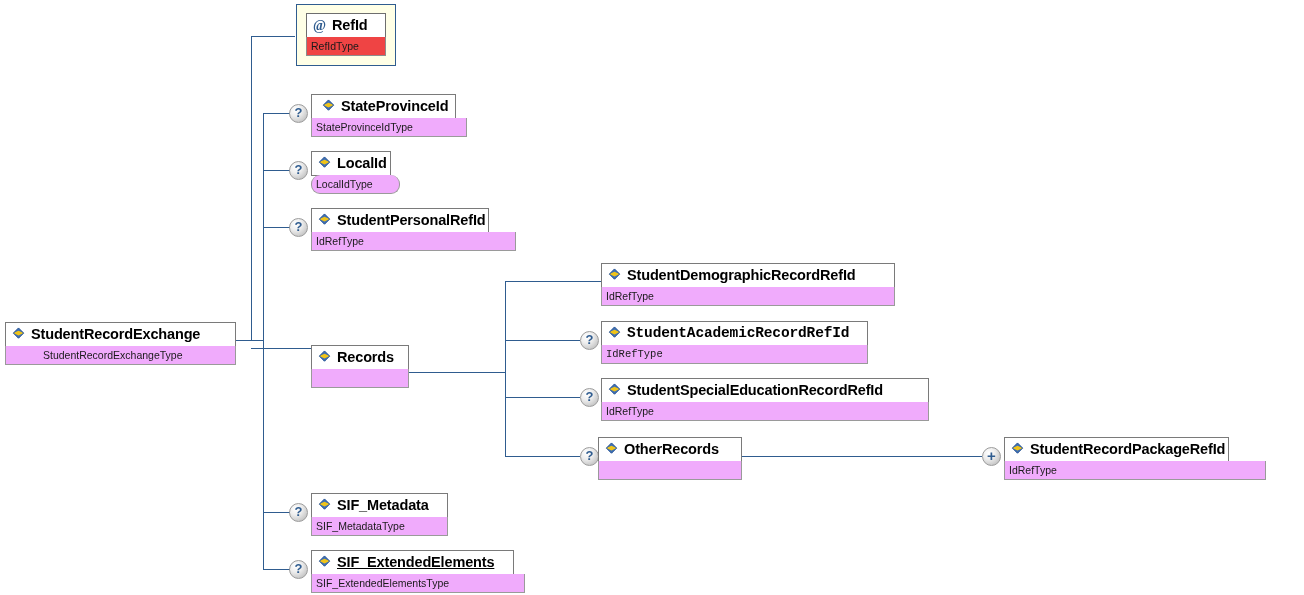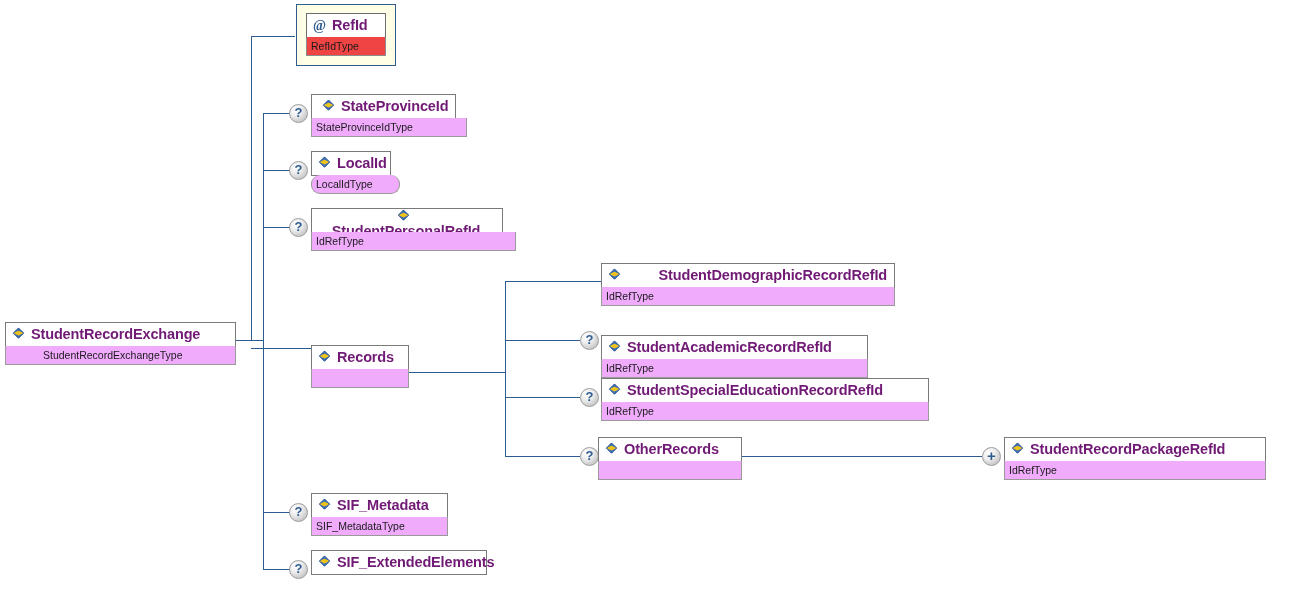--- a/index.html
+++ b/index.html
@@ -42,21 +42,21 @@
     display:flex;
     align-items:center;
     padding:0 4px;
     white-space:nowrap;
     margin-top:-1px;
     position:relative;
   }
   .node .name{
     font-size:14.5px;
     font-weight:bold;
-    color:#701a75;
+    color:#000000;
     letter-spacing:-0.15px;
     line-height:1;
   }
   .node .type{
     font-size:10.5px;
     color:#1a1a1a;
     line-height:1;
   }
 
   
@@ -180,21 +180,21 @@
     </div>
     <div class="typebar" style="width:89px;border-radius:9px;">
       <span class="type">LocalIdType</span>
     </div>
   </div>
 
   <div class="marker" style="left:289px;top:218px;">
       <span>?</span>
     </div>
   <div class="node" style="left:311px;top:208px;">
-    <div class="hdr" style="width:192px;flex-direction:column;">
+    <div class="hdr" style="width:178px;">
       <span class="ico">
         <svg width="15" height="15" viewBox="0 0 16 16">
             <path d="M8 1 L13.5 6.5 L8 12 L2.5 6.5 Z" fill="#3e6fb5"></path>
             <path d="M8 4 L13.5 6.5 L8 9 L2.5 6.5 Z" fill="#f0c419"></path>
             <path d="M8 1 L13.5 6.5 L8 12 L2.5 6.5 Z" fill="none" stroke="#1f4d8f" stroke-width="1"></path>
           </svg>
       </span>
       <span class="name">StudentPersonalRefId</span>
     </div>
     <div class="typebar" style="width:205px;">
@@ -228,39 +228,39 @@
           </svg>
       </span>
       <span class="name">Records</span>
     </div>
     <div class="typebar" style="width:98px;">
       <span class="type"></span>
     </div>
   </div>
 
   <div class="node" style="left:601px;top:263px;">
-    <div class="hdr" style="width:294px;justify-content:space-between;">
+    <div class="hdr" style="width:294px;">
       <span class="ico">
         <svg width="15" height="15" viewBox="0 0 16 16">
             <path d="M8 1 L13.5 6.5 L8 12 L2.5 6.5 Z" fill="#3e6fb5"></path>
             <path d="M8 4 L13.5 6.5 L8 9 L2.5 6.5 Z" fill="#f0c419"></path>
             <path d="M8 1 L13.5 6.5 L8 12 L2.5 6.5 Z" fill="none" stroke="#1f4d8f" stroke-width="1"></path>
           </svg>
       </span>
       <span class="name">StudentDemographicRecordRefId</span>
     </div>
     <div class="typebar" style="width:294px;">
       <span class="type">IdRefType</span>
     </div>
   </div>
 
   <div class="marker" style="left:580px;top:331px;">
       <span>?</span>
     </div>
-  <div class="node" style="left:601px;top:335px;">
+  <div class="node" style="left:601px;top:321px;font-family:Liberation Mono, monospace;">
     <div class="hdr" style="width:267px;">
       <span class="ico">
         <svg width="15" height="15" viewBox="0 0 16 16">
             <path d="M8 1 L13.5 6.5 L8 12 L2.5 6.5 Z" fill="#3e6fb5"></path>
             <path d="M8 4 L13.5 6.5 L8 9 L2.5 6.5 Z" fill="#f0c419"></path>
             <path d="M8 1 L13.5 6.5 L8 12 L2.5 6.5 Z" fill="none" stroke="#1f4d8f" stroke-width="1"></path>
           </svg>
       </span>
       <span class="name">StudentAcademicRecordRefId</span>
     </div>
@@ -304,21 +304,21 @@
     </div>
     <div class="typebar" style="width:144px;">
       <span class="type"></span>
     </div>
   </div>
 
   <div class="marker plus" style="left:982px;top:447px;">
       <span>+</span>
     </div>
   <div class="node" style="left:1004px;top:437px;">
-    <div class="hdr" style="width:262px;">
+    <div class="hdr" style="width:225px;">
       <span class="ico">
         <svg width="15" height="15" viewBox="0 0 16 16">
             <path d="M8 1 L13.5 6.5 L8 12 L2.5 6.5 Z" fill="#3e6fb5"></path>
             <path d="M8 4 L13.5 6.5 L8 9 L2.5 6.5 Z" fill="#f0c419"></path>
             <path d="M8 1 L13.5 6.5 L8 12 L2.5 6.5 Z" fill="none" stroke="#1f4d8f" stroke-width="1"></path>
           </svg>
       </span>
       <span class="name">StudentRecordPackageRefId</span>
     </div>
     <div class="typebar" style="width:262px;">
@@ -342,25 +342,28 @@
     </div>
     <div class="typebar" style="width:137px;">
       <span class="type">SIF_MetadataType</span>
     </div>
   </div>
 
   <div class="marker" style="left:289px;top:560px;">
       <span>?</span>
     </div>
   <div class="node" style="left:311px;top:550px;">
-    <div class="hdr" style="width:176px;">
+    <div class="hdr" style="width:203px;text-decoration:underline;">
       <span class="ico">
         <svg width="15" height="15" viewBox="0 0 16 16">
             <path d="M8 1 L13.5 6.5 L8 12 L2.5 6.5 Z" fill="#3e6fb5"></path>
             <path d="M8 4 L13.5 6.5 L8 9 L2.5 6.5 Z" fill="#f0c419"></path>
             <path d="M8 1 L13.5 6.5 L8 12 L2.5 6.5 Z" fill="none" stroke="#1f4d8f" stroke-width="1"></path>
           </svg>
       </span>
       <span class="name">SIF_ExtendedElements</span>
     </div>
+    <div class="typebar" style="width:214px;">
+      <span class="type">SIF_ExtendedElementsType</span>
+    </div>
   </div>
 
 </div>
 
 </body></html>

